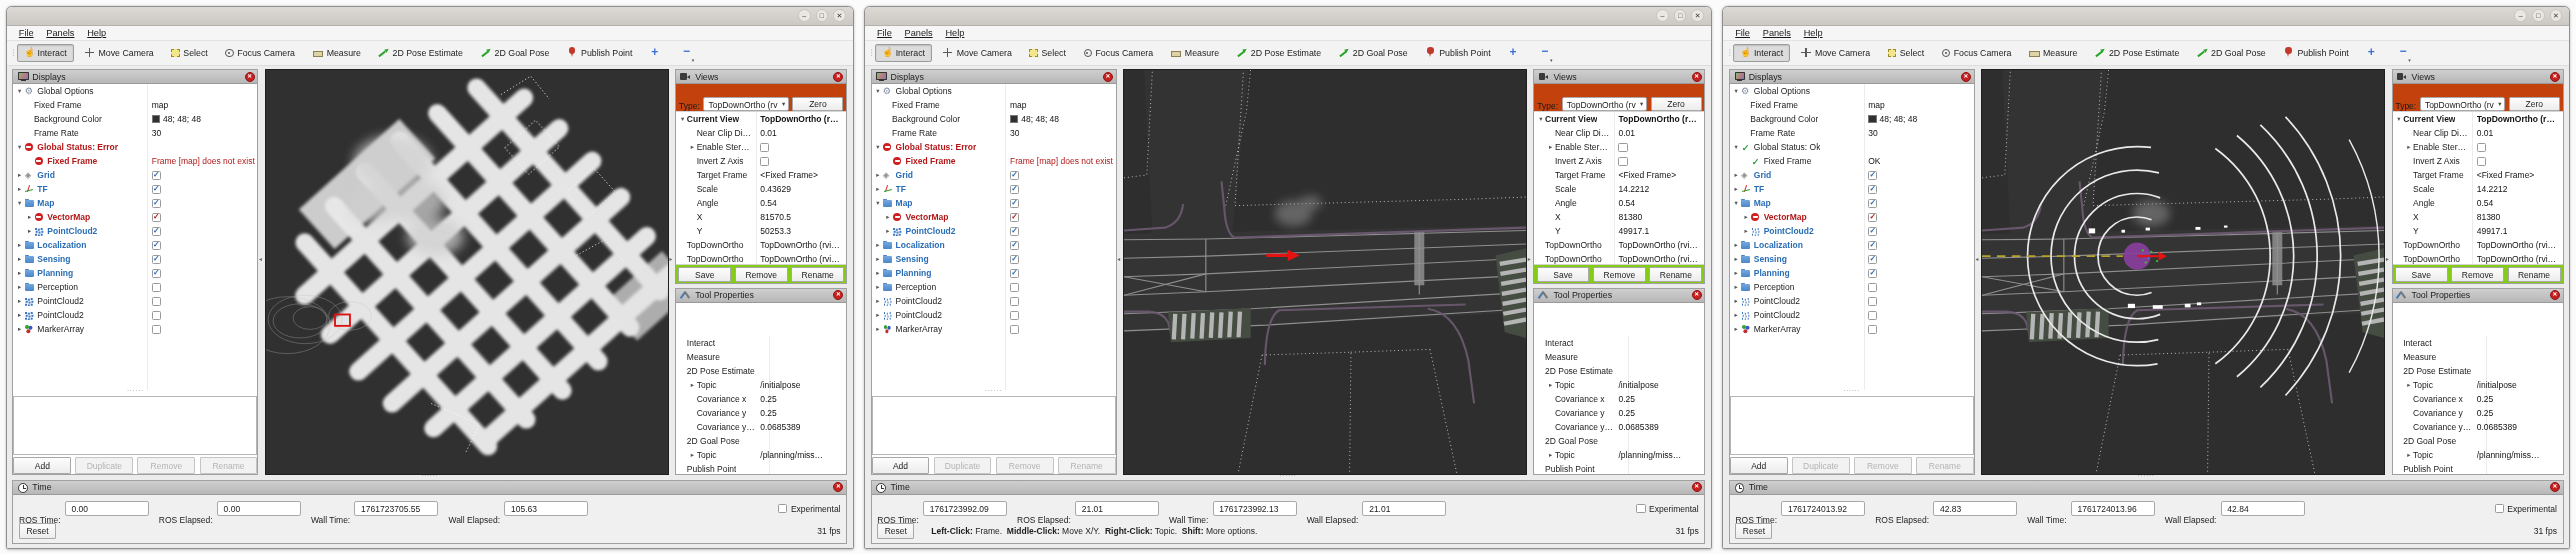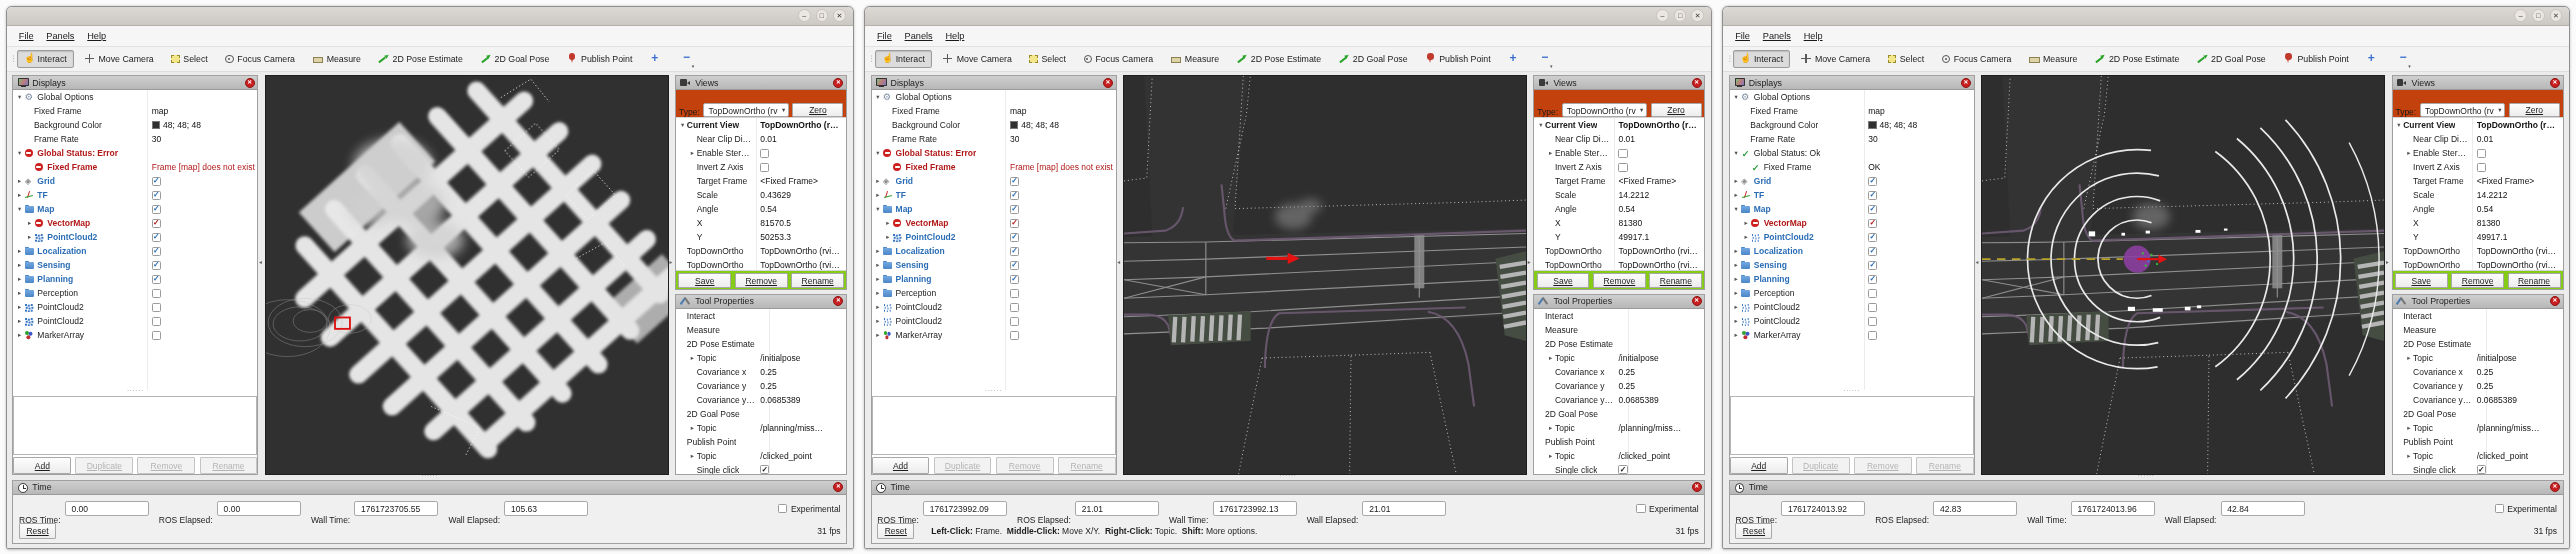--- a/index.html
+++ b/index.html
@@ -25,21 +25,21 @@
     padding:0 7px; gap:5px;
   }
   .wc {
     width:12.7px; height:12.7px; border-radius:50%;
     background:#eae6e2; border:0.7px solid #c9c3be;
     display:flex; align-items:center; justify-content:center;
     font-size:7px; color:#3c3c3c; line-height:1;
   }
   
   .menubar {
-    height:21px; flex:none; background:#f6f6f6;
+    height:15px; flex:none; background:#f6f6f6;
     border-bottom:0.7px solid #e2e2e2;
     display:flex; align-items:center; padding-left:5.7px; font-size:9.2px;
   }
   .menu-item { padding:1.4px 6.4px; border-radius:1.4px; text-decoration:underline; text-decoration-thickness:0.4px; text-underline-offset:1.4px; }
   
   .toolbar {
     height:25px; flex:none; background:#f3f3f3;
     border-bottom:0.7px solid #dddddd;
     display:flex; align-items:center; gap:4.2px; padding:0 5.7px 0 10px;
     position:relative;
@@ -147,41 +147,41 @@
   .sw-y { display:inline-block; }
   
   .displays { width:246px; flex:none; }
   .displays .tree { flex:1; }
   .desc { height:59px; flex:none; border-top:0.7px solid #c9c9c9; background:#fff; margin-top:2.8px; border:0.7px solid #b5b5b5; }
   .dt-grip { height:3.5px; flex:none; text-align:center; color:#9f9f9f; font-size:6.4px; line-height:2.8px; letter-spacing:0.7px; }
   .dt-grip::after { content:"······"; }
   .btnrow { height:18.4px; flex:none; display:flex; gap:4.2px; padding-top:2.1px; }
   .btn {
     background:linear-gradient(#fdfdfd,#ececec); border:0.7px solid #a8a8a8; border-radius:1px;
-    padding:1.4px 7px; font-size:8.5px; color:#1c1c1c; display:flex; align-items:center; justify-content:center;text-decoration:underline;
+    padding:1.4px 7px; font-size:8.5px; color:#1c1c1c; display:flex; align-items:center; justify-content:center;
   }
   .btnrow .btn { flex:1; }
   .en-n { color:#b4b4b4; background:#f2f2f2; border-color:#c4c4c4; }
   
   .vsplit { width:6.4px; flex:none; position:relative; }
   .vsplit::after { content:"◂"; position:absolute; top:46%; left:0.7px; font-size:5.7px; color:#666; }
   .vsplit.right::after { content:"▸"; }
   .viewport { flex:1; min-width:0; background:#303030; border:0.7px solid #1f1f1f; position:relative; }
   .viewport svg { width:100%; height:100%; display:block; }
   
   .rightcol { width:172px; flex:none; display:flex; flex-direction:column; gap:3.5px; min-height:0; }
   .views-panel { flex:none; }
   .typerow { height:28px; flex:none; display:flex; align-items:flex-end; gap:3.5px; padding:0 2.8px; background:#c2410c; border-bottom:0.7px solid #d5d5d5; font-size:8.5px; }
   .combo { flex:1; background:#fff; border:0.7px solid #a8a8a8; border-radius:2.1px; padding:1.4px 11.3px 1.4px 4.2px; position:relative; overflow:hidden; white-space:nowrap; height:14px; }
   .combo::after { content:"▾"; position:absolute; right:2.8px; top:2.1px; font-size:6.4px; color:#444; }
   .zero-btn { width:51px; flex:none; height:14px; }
   .views-tree { height:152px; }
   .pbtnrow { height:19px; flex:none; display:flex; gap:3.5px; padding:2.1px 2.1px 1.4px 2.1px; background:#84cc16; border-top:0.7px solid #d5d5d5; }
   .pbtnrow .btn { flex:1; font-size:8.5px; }
-  .tools-panel { flex:1; min-height:0; }
+  .tools-panel { flex:1; min-height:0;gap:33px; }
   .tree-tools { flex:1; }
   
   .timewrap { flex:none; margin-top:1.4px; }
   .time-body { background:#f0f0f0; padding:3.5px 5.7px 2.8px 5.7px; display:flex; flex-direction:column; gap:2.8px; }
   .trow-fields { display:flex; align-items:center; gap:7px; height:21px; }
   .tf-pair { display:flex; align-items:center; gap:4.2px; }
   .tf-label { font-size:8.5px; color:#222; white-space:nowrap;margin-top:23px; }
   .tfield { background:#fff; border:0.7px solid #a8a8a8; border-radius:2.1px; padding:1.4px 5.7px; min-width:84px; height:15.6px; display:flex; align-items:center; font-size:8.5px; }
   .exp { margin-left:auto; display:flex; align-items:flex-start; gap:3.5px; }
   .trow-status { display:flex; align-items:center; height:18.4px; gap:17px; }

